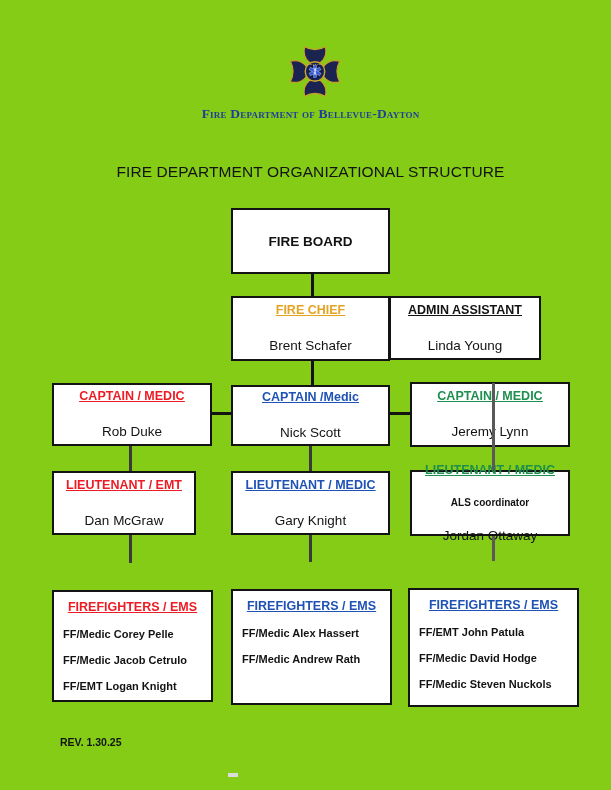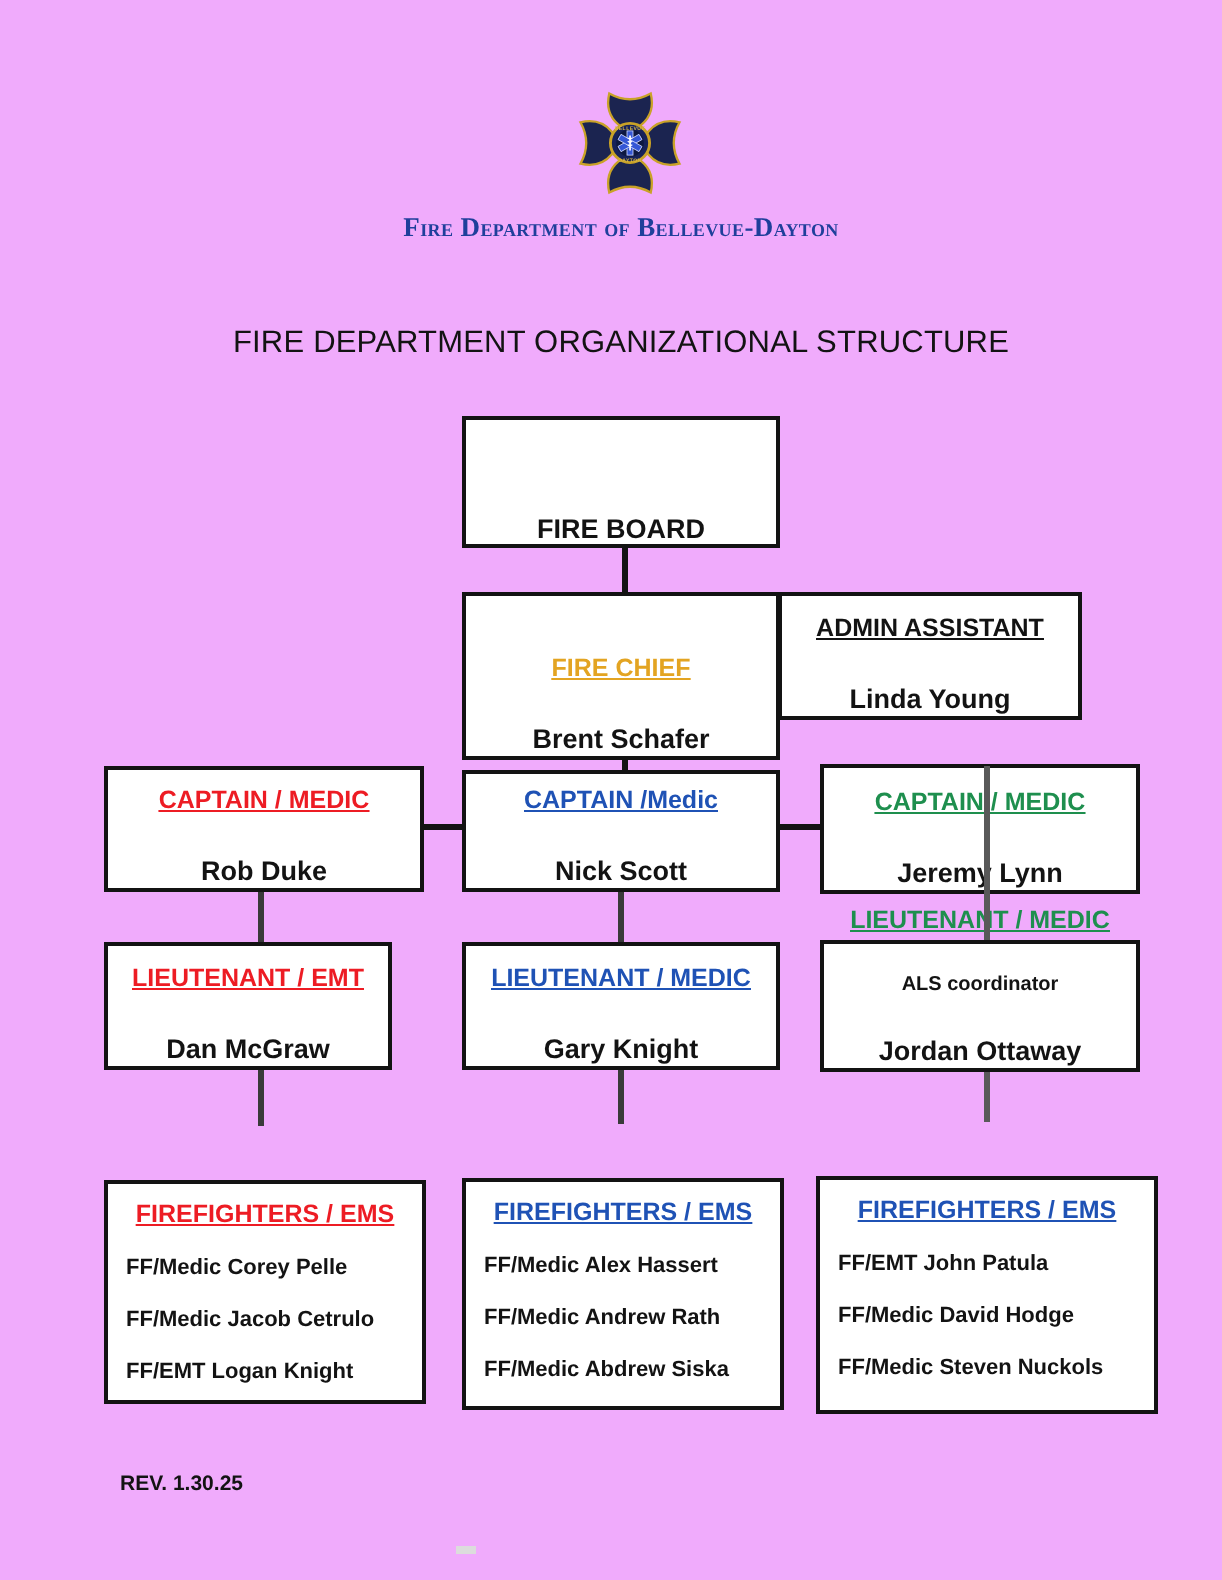--- a/index.html
+++ b/index.html
@@ -1,40 +1,40 @@
 <!DOCTYPE html>
 <html><head>
 <meta charset="utf-8">
 <style>
   html,body{margin:0;padding:0;background:#ffffff;}
   .page{
-    position:relative;width:611px;height:790px;background:#f0abfc;overflow:hidden;
+    position:relative;width:611px;height:790px;background:#84cc16;overflow:hidden;
     font-family:"Liberation Sans",sans-serif;color:#111;
   }
   
   .badge-wrap{position:absolute;left:286px;top:45px;width:58px;height:53px;}
   .org-name{
     position:absolute;left:10px;right:0;top:106px;text-align:center;
     font-family:"Liberation Serif",serif;font-variant:small-caps;font-weight:bold;
     font-size:13.5px;letter-spacing:.2px;color:#1F3F9B;
   }
   .page-title{
     position:absolute;left:10px;right:0;top:163px;text-align:center;
     font-size:15.5px;font-weight:normal;color:#131313;letter-spacing:.1px;
   }
   
   .box{
     position:absolute;background:#fff;border:2.5px solid #131313;box-sizing:border-box;
-    display:flex;flex-direction:column;align-items:center;justify-content:flex-end;
+    display:flex;flex-direction:column;align-items:center;justify-content:center;
     z-index:1;
   }
   .box .title{font-size:12.5px;font-weight:bold;text-decoration:underline;line-height:15px;}
   .box .title.no-underline{text-decoration:none;}
   .box .subtitle{font-size:10px;font-weight:bold;line-height:11px;margin-top:19px;}
-  .box .name{font-size:13.5px;font-weight:bold;margin-top:20px;line-height:16px;color:#131313;}
+  .box .name{font-size:13.5px;font-weight:normal;margin-top:20px;line-height:16px;color:#131313;}
   .box.single .title{font-size:13.5px;}
   .ff-box{justify-content:flex-start;align-items:stretch;padding-top:8px;margin-top:27px;}
   .ff-box .title{align-self:center;}
   .ff-box .members{margin-top:6px;padding-left:9px;}
   .ff-box .member{font-size:11px;font-weight:bold;line-height:26px;white-space:nowrap;color:#131313;}
   
   .t-red{color:#ED1C24;}
   .t-blue{color:#1F52B5;}
   .t-green{color:#1E8F4E;}
   .t-gold{color:#E3A422;}
@@ -96,21 +96,21 @@
   <div class="conn v dim" style="left:309px;top:446px;height:25px;"></div>
   <div class="conn v gray" style="left:492px;top:383px;height:87px;"></div>
   <div class="conn v dim" style="left:129px;top:535px;height:28px;"></div>
   <div class="conn v dim" style="left:309px;top:535px;height:27px;"></div>
   <div class="conn v gray" style="left:492px;top:536px;height:25px;"></div>
 
   <div class="box single" style="left:231px;top:208px;width:159px;height:66px;">
     <div class="title no-underline t-black">FIRE BOARD</div>
   </div>
 
-  <div class="box" style="left:231px;top:296px;width:159px;height:84px;">
+  <div class="box" style="left:231px;top:296px;width:159px;height:65px;">
     <div class="title t-gold"><span class="title">FIRE CHIEF</span></div>
     <div class="name">Brent Schafer</div>
   </div>
 
   <div class="box" style="left:389px;top:296px;width:152px;height:64px;">
     <div class="title t-black"><span class="title">ADMIN ASSISTANT</span></div>
     <div class="name">Linda Young</div>
   </div>
 
   <div class="box" style="left:52px;top:383px;width:160px;height:63px;">
@@ -151,21 +151,20 @@
       <div class="member">FF/Medic Jacob Cetrulo</div>
       <div class="member">FF/EMT Logan Knight</div>
     </div>
   </div>
 
   <div class="box ff-box" style="left:231px;top:562px;width:161px;height:116px;">
     <div class="title t-blue"><span class="title">FIREFIGHTERS / EMS</span></div>
     <div class="members">
       <div class="member">FF/Medic Alex Hassert</div>
       <div class="member">FF/Medic Andrew Rath</div>
-      <div class="member">FF/Medic Abdrew Siska</div>
     </div>
   </div>
 
   <div class="box ff-box" style="left:408px;top:561px;width:171px;height:119px;">
     <div class="title t-blue"><span class="title">FIREFIGHTERS / EMS</span></div>
     <div class="members">
       <div class="member">FF/EMT John Patula</div>
       <div class="member">FF/Medic David Hodge</div>
       <div class="member">FF/Medic Steven Nuckols</div>
     </div>

